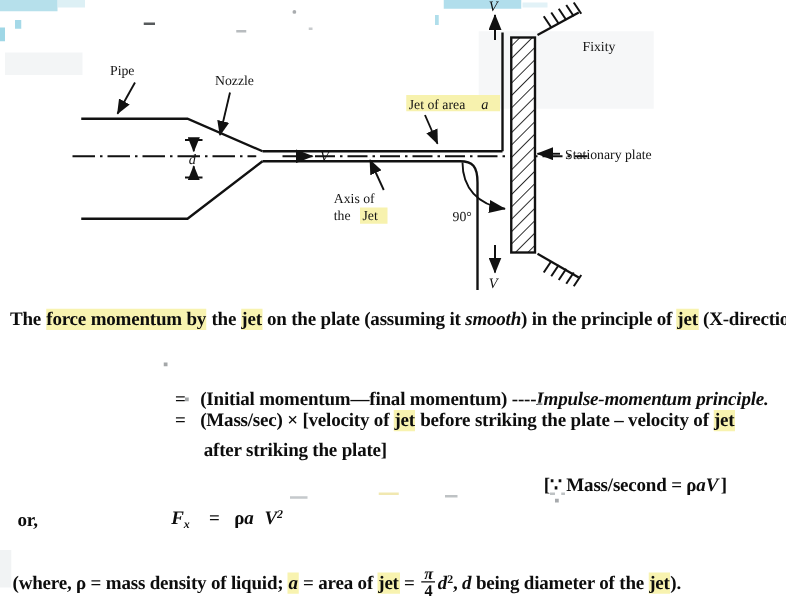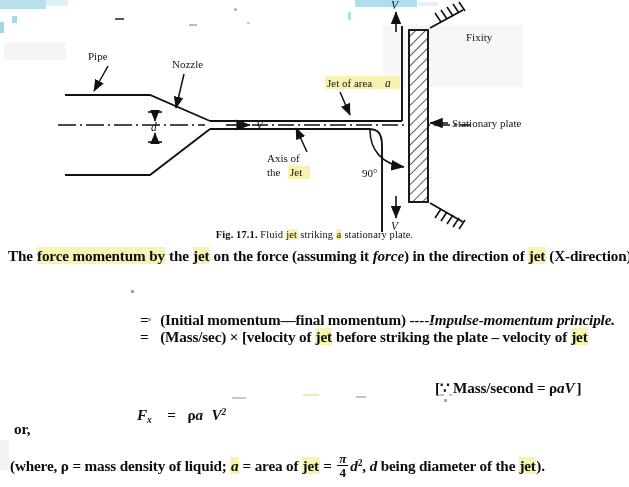--- a/index.html
+++ b/index.html
@@ -217,51 +217,46 @@
     <line x1="448" y1="123" x2="430" y2="123" stroke="#111" stroke-width="1.5" marker-end="url(#arrH)"></line>
     <text class="fig-label" x="452" y="127">Stationary plate</text>
 
     <line x1="396" y1="32" x2="396" y2="12" stroke="#111" stroke-width="1.6" marker-end="url(#arrS)"></line>
     <text class="fig-label-i" x="391" y="9">V</text>
 
     <line x1="396" y1="196" x2="396" y2="218" stroke="#111" stroke-width="1.6" marker-end="url(#arrS)"></line>
     <text class="fig-label-i" x="391" y="230">V</text>
   </svg>
 
-  <div id="caption">
-    <b>Fig. 17.1.</b>
-    <span>Fluid</span>
-    <span class="hl">jet</span>
-    <span>striking</span>
-    <span class="hl">a</span>
-    <span>stationary plate.</span>
-  </div>
 
   <div class="body-line" style="left:8px; top:247px;">
-    <span>The </span><span class="hl">force momentum by</span><span> the </span><span class="hl">jet</span><span> on the force (assuming it </span><span class="ital">force</span><span>) in the direction of </span><span class="hl">jet</span><span> (X-direction),</span>
+    <span>The </span><span class="hl">force momentum by</span><span> the </span><span class="hl">jet</span><span> on the plate (assuming it </span><span class="ital">smooth</span><span>) in the principle of </span><span class="hl">jet</span><span> (X-direction),</span>
   </div>
 
 
   <div class="body-line" style="left:140px; top:311px;">
     <span class="eqsign">=</span>
     <span style="display:inline-block;width:8px;"></span><span>(Initial momentum—final momentum) ----</span><span class="ital">Impulse-momentum principle.</span>
   </div>
 
   <div class="body-line" style="left:140px; top:328px;">
     <span class="eqsign">=</span>
     <span style="display:inline-block;width:8px;"></span><span>(Mass/sec) × [velocity of </span><span class="hl">jet</span><span> before striking the plate – velocity of </span><span class="hl">jet</span>
   </div>
 
+  <div class="body-line" style="left:163px; top:352px;">
+    <span>after striking the plate]</span>
+  </div>
 
 
   <div class="body-line" style="left:435px; top:379px;">
     <span>[</span><span>∵</span><span> Mass/second = </span><span>ρ</span><span class="var">a</span><span class="var">V</span><span style="display:inline-block;width:2px;"></span><span>]</span>
   </div>
 
-  <div class="body-line" style="left:14px; top:420px;">
+  <div class="body-line" style="left:14px; top:408px;">
     <span>or,</span>
   </div>
 
   <div class="body-line" style="left:137px; top:406px;">
     <span class="var">F</span><span class="sub">x</span>
     <span style="display:inline-block;width:12px;"></span><span class="eqsign">=</span>
     <span style="display:inline-block;width:8px;"></span><span>ρ</span><span class="var">a</span>
     <span style="display:inline-block;width:5px;"></span><span class="var">V</span><span class="sup">2</span>
   </div>
 

